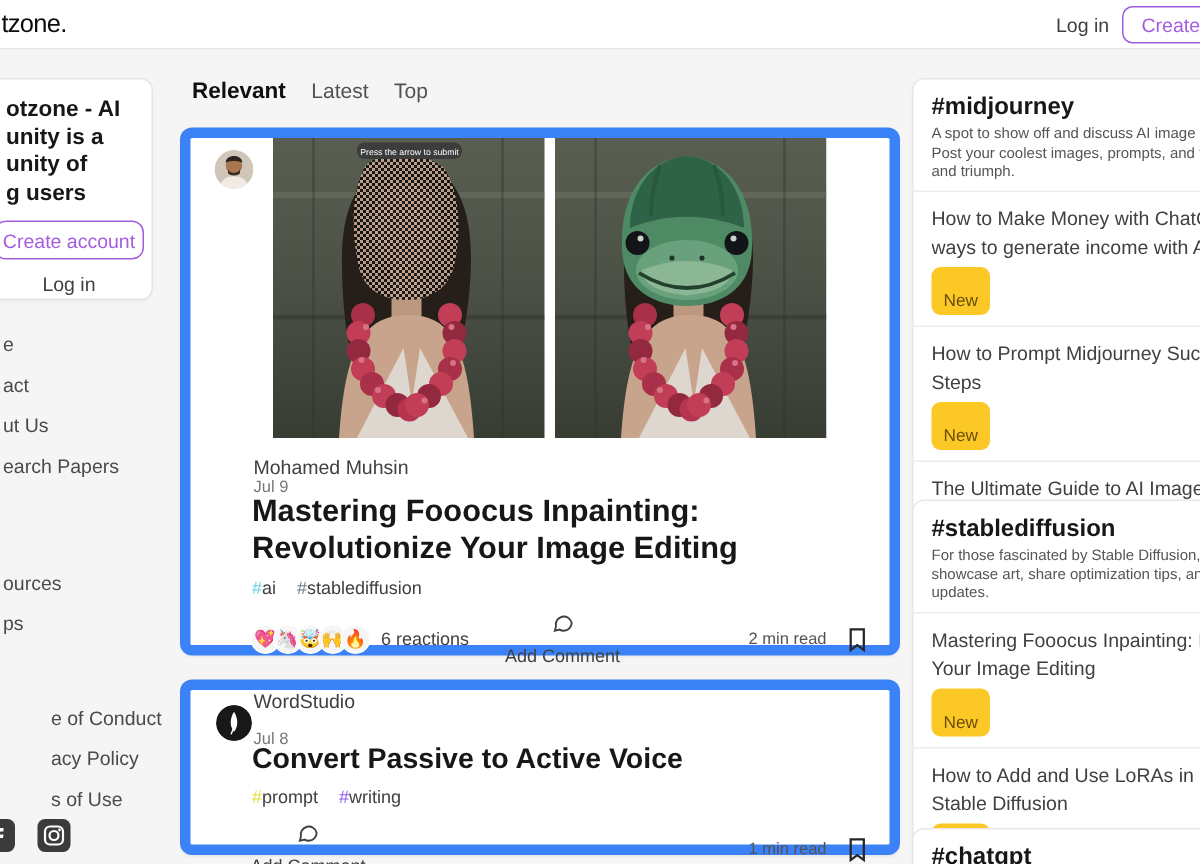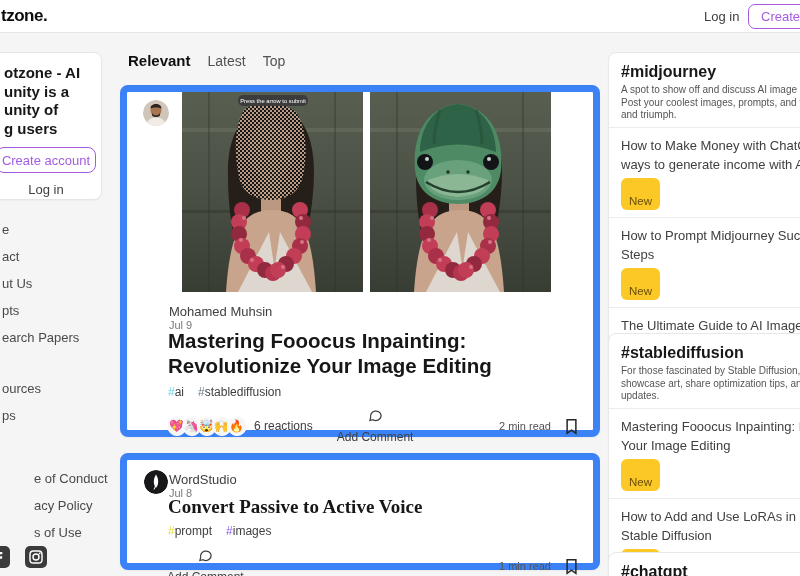--- a/index.html
+++ b/index.html
@@ -2,21 +2,21 @@
 <html><head>
 <meta charset="utf-8">
 <style>
   * { margin:0; padding:0; box-sizing:border-box; }
   html,body { width:800px; height:576px; }
   body { font-family:"Liberation Sans","DejaVu Sans",sans-serif; background:#f5f5f5; }
   .page { position:relative; width:800px; height:576px; overflow:hidden; background:#f5f5f5; }
 
   
   .topnav { position:absolute; left:0; top:0; width:800px; height:33px; background:#fff; border-bottom:1px solid #e6e6e6; z-index:20; }
-  .logo { position:absolute; left:1px; top:6px; font-size:17px; font-weight:bold; color:#0c0c0c; letter-spacing:-0.5px; }
+  .logo { position:absolute; left:1px; top:6px; font-size:17px; font-weight:normal; color:#0c0c0c; letter-spacing:-0.5px; }
   .searchwrap { position:absolute; left:55px; top:4px; width:452px; height:25px; border:1px solid #bfbfbf; border-radius:6px; background:#fff; }
   .searchwrap svg { position:absolute; left:9px; top:5px; }
   .searchwrap input { position:absolute; left:30px; top:1px; width:410px; height:21px; border:none; outline:none; font-size:13px; color:#171717; font-family:inherit; }
   .searchwrap input::placeholder { color:#6f6f6f; }
   .nav-login { position:absolute; left:704px; top:9px; font-size:13px; color:#404040; cursor:pointer; }
   .nav-create { position:absolute; left:748px; top:4px; height:25px; line-height:23px; padding:0 12px; border:1px solid #a35ce0; border-radius:7px; color:#a35ce0; background:#fff; font-size:13px; white-space:nowrap; cursor:pointer; }
 
   
   .lcard { position:absolute; left:-10px; top:52px; width:112px; height:148px; background:#fff; border:1px solid #e6e6e6; border-radius:8px; box-shadow:0 1px 2px rgba(0,0,0,.04); }
   .lcard-intro { padding:11px 6px 0 13px; font-size:15px; font-weight:bold; color:#171717; line-height:18.5px; }
@@ -37,21 +37,21 @@
   .post1 { left:120px; top:85px; width:480px; height:352px; }
   .post2 { left:120px; top:453px; width:480px; height:117px; }
   .cover { position:absolute; left:55px; top:0; width:369px; height:200px; cursor:pointer; }
   .avatar { position:absolute; border-radius:50%; overflow:hidden; cursor:pointer; }
   .a1 { left:16px; top:8px; width:26px; height:26px; }
   .a2 { left:17px; top:10px; width:24px; height:24px; }
   .author { position:absolute; left:42px; font-size:13px; color:#404040; cursor:pointer; }
   .pdate { position:absolute; left:42px; font-size:11px; color:#787878; }
   .ptitle { position:absolute; left:41px; font-weight:bold; color:#171717; cursor:pointer; }
   .t1 { top:236px; font-size:20.5px; line-height:25px; }
-  .t2 { top:36px; font-size:19px;font-family:Liberation Serif, serif; }
+  .t2 { top:36px; font-size:19px; }
   .tags { position:absolute; left:41px; display:flex; gap:14px; font-size:12px; color:#404040; }
   .tag { cursor:pointer; }
   .hash-ai { color:#67d3ee; } .hash-sd { color:#6b7a88; } .hash-prompt { color:#e4de3a; } .hash-writing { color:#8f5cf0; }
   .pfoot { position:absolute; left:40px; right:14px; display:flex; align-items:center; }
   .f1 { top:316px; } .f2 { top:88px; }
   .emoji-stack { display:flex; cursor:pointer; }
   .echip { width:20px; height:20px; border-radius:50%; background:#f6f6f6; border:1px solid #fff; font-size:12px; line-height:19px; text-align:center; margin-right:-5px; }
   .rcount { margin-left:12px; font-size:12px; color:#404040; cursor:pointer; }
   .addcomment { display:flex; align-items:center; gap:7px; margin-left:24px; font-size:12px; color:#404040; cursor:pointer;flex-direction:column; }
   .spacer { flex:1; }
@@ -88,21 +88,20 @@
         <div>g users</div>
       </div>
       <button class="lcard-create">Create account</button>
       <div class="lcard-login">Log in</div>
     </div>
 
     <nav class="lnav lnav-1">
       <div class="itm">e</div>
       <div class="itm">act</div>
       <div class="itm">ut Us</div>
-      <div class="itm">pts</div>
       <div class="itm">earch Papers</div>
     </nav>
     <nav class="lnav lnav-2">
       <div class="itm">ources</div>
       <div class="itm">ps</div>
     </nav>
     <nav class="lnav lnav-3">
       <div class="itm">e of Conduct</div>
       <div class="itm">acy Policy</div>
       <div class="itm">s of Use</div>
@@ -257,28 +256,28 @@
     </article>
 
     <article class="card post2">
       <div class="avatar a2">
         <svg width="24" height="24" viewBox="0 0 24 24">
             <circle cx="12" cy="12" r="12" fill="#18181b"></circle>
             <path d="M12 4.5 C8.8 9.5 9.4 15 12 17.8 C14.6 15 15.2 9.5 12 4.5 Z" fill="#fff"></path>
             <line x1="12" y1="15" x2="10" y2="19.5" stroke="#fff" stroke-width="1"></line>
           </svg>
       </div>
-      <div class="author" style="top:12px">WordStudio</div>
+      <div class="author" style="top:0">WordStudio</div>
       <div class="pdate" style="top:27px">Jul 8</div>
       <h2 class="ptitle t2">
         <div>Convert Passive to Active Voice</div>
       </h2>
       <div class="tags" style="top:64px">
         <span class="tag"><span class="hash-prompt">#</span><span>prompt</span></span>
-        <span class="tag"><span class="hash-writing">#</span><span>images</span></span>
+        <span class="tag"><span class="hash-writing">#</span><span>writing</span></span>
       </div>
       <div class="pfoot f2">
         <span class="addcomment" style="margin-left:0">
           <svg width="15" height="15" viewBox="0 0 24 24" fill="none" stroke="#404040" stroke-width="2">
               <path d="M21 11.5a8.5 8.5 0 0 1-8.5 8.5c-1.6 0-3.1-.4-4.4-1.2L3 20l1.2-4.6A8.5 8.5 0 1 1 21 11.5z"></path>
             </svg>
           <span>Add Comment</span>
         </span>
         <span class="spacer"></span>
         <span class="readtime">1 min read</span>

